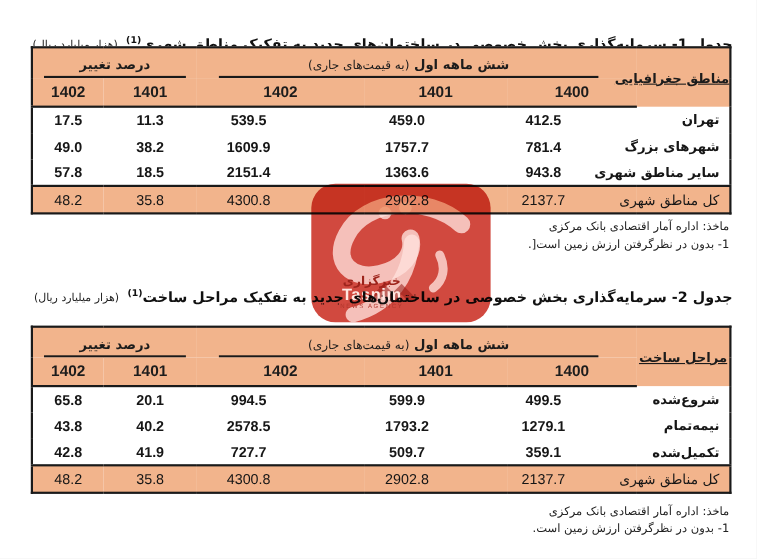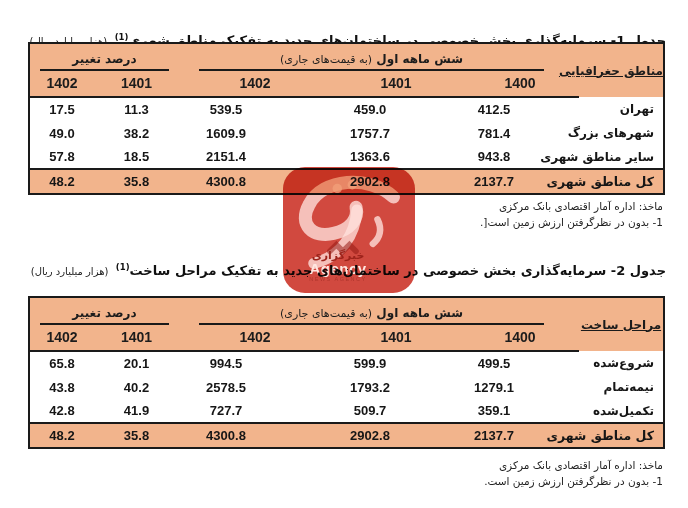--- a/index.html
+++ b/index.html
@@ -59,35 +59,35 @@
   }
   .data-table tbody td.row-label{
     font-family:"DejaVu Sans",sans-serif;
     font-size:12px;text-align:right;padding-left:0;padding-right:9px;
   }
   
   .c-y1402{padding-left:0;padding-right:58px;}
   .c-y1401{padding-left:0;padding-right:52px;}
   .c-y1400{padding-left:0;padding-right:52px;}
   tr.total-row td{
-    background:var(--header-bg);font-weight:bold;height:25px;
+    background:var(--header-bg);font-weight:normal;height:25px;
     border-top:2px solid var(--border);
     margin-top:13px;
   }
   tr.total-row td.row-label{font-size:12.5px;}
   
   .footnotes{
     position:absolute;right:25px;text-align:right;
     font-size:10.5px;color:#222;line-height:16px;
   }
   #foot1{top:198px;}
   #foot2{top:457px;}
   
   .watermark{
-    position:absolute;left:283px;top:167px;width:132px;height:126px;
+    position:absolute;left:283px;top:167px;width:163px;height:126px;
     background:var(--wm-red);border-radius:22px;
     mix-blend-mode:multiply;z-index:5;pointer-events:none;
   }
   .wm-logo{position:absolute;inset:0;}
   .wm-text{
     position:absolute;left:16px;bottom:10px;width:78px;text-align:center;
     line-height:1.05;
   }
   .wm-fa{display:block;font-size:11px;color:#9d231b;font-weight:bold;}
   .wm-en{
@@ -266,18 +266,18 @@
         <path d="M118,32 C92,8 42,12 28,40 C16,62 32,76 54,71 C72,67 81,55 78,43" stroke-width="14"></path>
         <path d="M79,46 C77,72 63,95 33,103" stroke-width="12"></path>
         <path d="M101,56 C106,66 104,76 96,82" stroke-width="7"></path>
       </g>
       <circle cx="58" cy="23" r="5" fill="rgba(255,226,220,0.78)"></circle>
       <circle cx="74" cy="19" r="5" fill="rgba(255,226,220,0.78)"></circle>
       <path d="M50,90 l7,-7 7,7 7,-7 7,7" stroke="rgba(150,25,20,0.55)" stroke-width="6" fill="none" stroke-linecap="round"></path>
     </svg>
     <div class="wm-text">
       <span class="wm-fa">خبرگزاری</span>
-      <span class="wm-en">Agency</span>
+      <span class="wm-en">Tasnim</span>
       <span class="wm-sub">News Agency</span>
     </div>
   </div>
 
 </div>
 
 </body></html>

